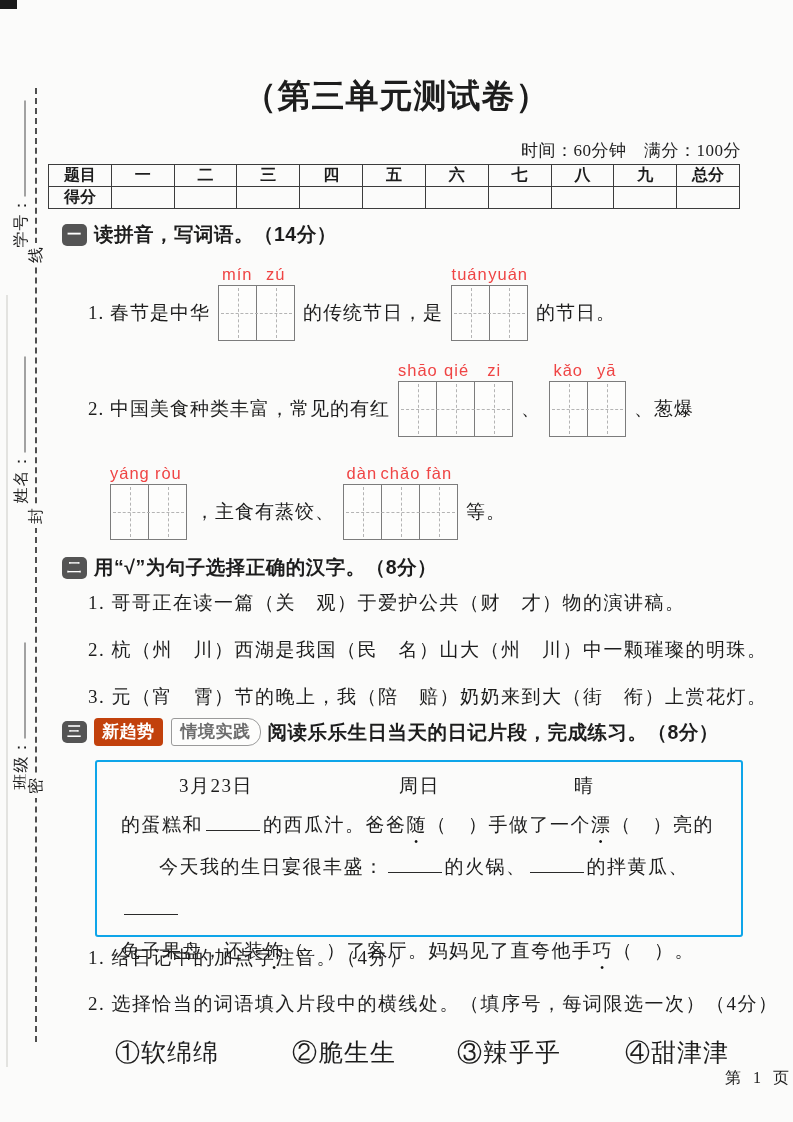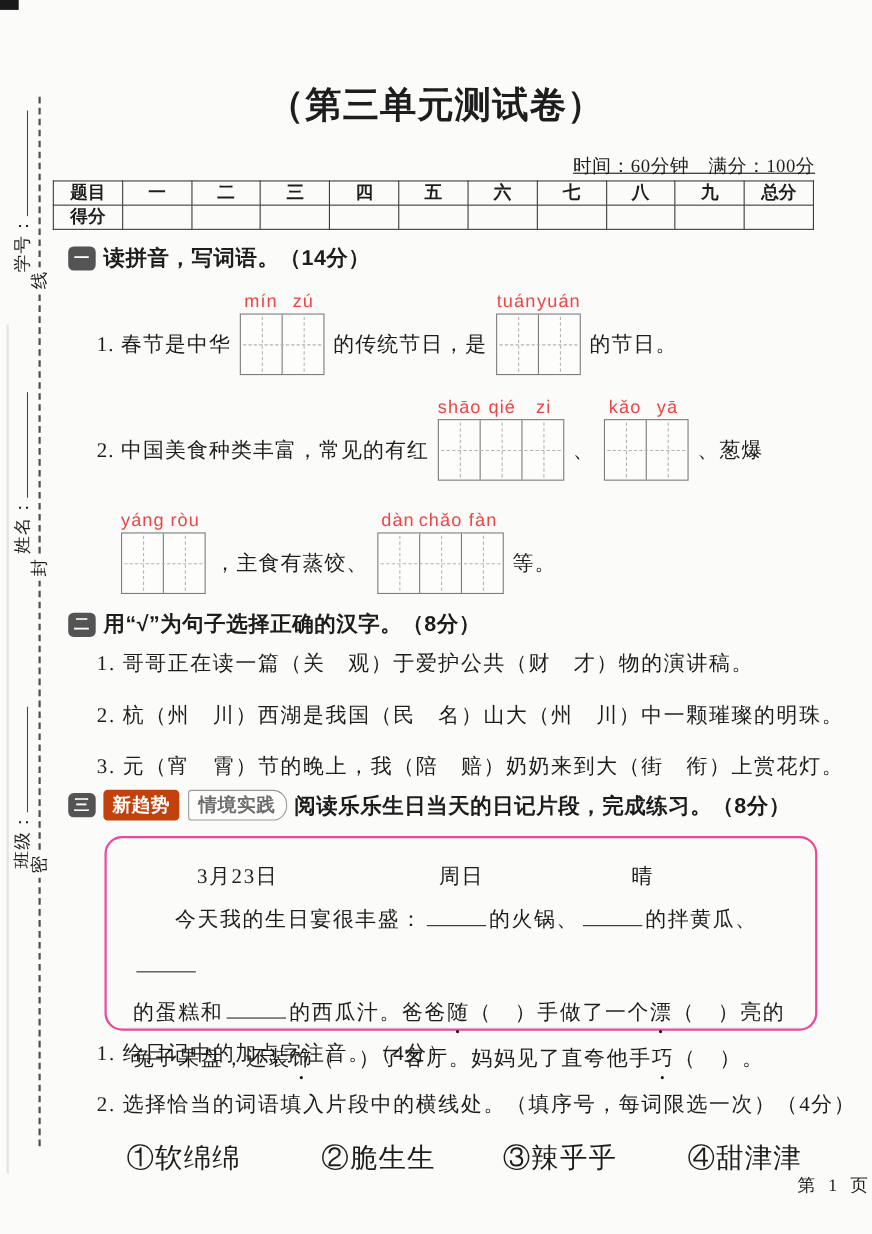--- a/index.html
+++ b/index.html
@@ -12,21 +12,21 @@
   .vgroup{position:absolute;left:21px;transform:translate(-50%,-50%) rotate(-90deg);white-space:nowrap;
           font-size:16px;display:flex;align-items:baseline;letter-spacing:1px;}
   .sline{display:inline-block;width:96px;height:12px;border-bottom:1.5px solid #4a4a4a;}
   .vchar{position:absolute;left:36px;transform:translate(-50%,-50%) rotate(-90deg);font-size:16px;
          background:#fbfbfa;padding:0 4px;letter-spacing:0;}
   
   h1{position:absolute;top:16px;left:0;right:0;margin:0;text-align:center;
      font:700 46px/1.15 "Liberation Serif",serif;letter-spacing:1px;}
   h2{position:absolute;top:78px;left:0;right:0;margin:0;text-align:center;
      font:700 33px/1.15 "Liberation Serif",serif;letter-spacing:1px;}
-  .meta{position:absolute;top:139px;right:52px;font-size:17px;letter-spacing:0.5px;text-decoration:underline;}
+  .meta{position:absolute;top:139px;right:52px;font-size:17px;letter-spacing:0.5px;}
   
   table.score{position:absolute;left:48px;top:164px;width:692px;border-collapse:collapse;
      table-layout:fixed;font-size:16px;font-weight:700;}
   table.score td{border:1.5px solid #3c3c3c;text-align:center;height:19px;padding:0;}
   
   .sechead{position:absolute;left:62px;display:flex;align-items:center;gap:7px;white-space:nowrap;
      font-family:"Liberation Sans",sans-serif;font-weight:700;font-size:19.5px;letter-spacing:0.5px;}
   .secicon{display:inline-flex;width:25px;height:22px;background:#545454;color:#fff;border-radius:5px;
      align-items:center;justify-content:center;font-size:14px;flex:none;}
   .badge1{background:#c2410c;color:#fff;font-size:17px;padding:2px 8px 3px;border-radius:4px;}
@@ -41,21 +41,21 @@
   .pylabel span{flex:1;text-align:center;}
   .wgrid{display:flex;position:relative;border:1.2px solid #7c7c7c;background:#fdfdfc;}
   .wcell{width:37px;height:54px;border-right:1.2px solid #7c7c7c;position:relative;}
   .wcell:last-child{border-right:none;}
   .wcell::after{content:"";position:absolute;left:50%;top:2px;bottom:2px;border-left:1px dashed #b4b4b4;}
   .wgrid::after{content:"";position:absolute;left:2px;right:2px;top:50%;border-top:1px dashed #b4b4b4;}
   
   .bodyline{position:absolute;left:88px;white-space:nowrap;font-size:19px;letter-spacing:1.5px;}
   
   .diary{position:absolute;left:95px;top:760px;width:648px;height:177px;box-sizing:border-box;
-     border:2px solid #ec4899;border-radius:16px;padding:18px 20px 8px 24px;
+     border:2px solid #0ea5e9;border-radius:3px;padding:6px 20px 8px 24px;
      font-size:19px;letter-spacing:1.5px;}
   .diary-head{display:flex;line-height:36px;}
   .diary-head span:nth-child(1){margin-left:58px;}
   .diary-head span:nth-child(2){margin-left:146px;}
   .diary-head span:nth-child(3){margin-left:134px;}
   .diary-line{line-height:42px;}
   .indent{text-indent:2em;}
   .blank{display:inline-block;width:54px;height:14px;border-bottom:1.5px solid #2a2a2a;margin:0 3px;}
   .dc{position:relative;}
   .dc::after{content:"•";position:absolute;left:50%;bottom:-13px;transform:translateX(-50%);
@@ -227,22 +227,22 @@
     <span>阅读乐乐生日当天的日记片段，完成练习。</span>
       <span style="margin-left:-7px">（8分）</span>
   </div>
 
   <div class="diary">
     <div class="diary-head">
         <span>3月23日</span>
         <span>周日</span>
         <span>晴</span>
       </div>
+    <div class="diary-line"><span>的蛋糕和</span><span class="blank"></span><span>的西瓜汁。爸爸</span><span class="dc">随</span><span>（　）手做了一个</span><span class="dc">漂</span><span>（　）亮的</span></div>
     <div class="diary-line indent"><span>今天我的生日宴很丰盛：</span><span class="blank"></span><span>的火锅、</span><span class="blank"></span><span>的拌黄瓜、</span><span class="blank"></span></div>
-    <div class="diary-line"><span>的蛋糕和</span><span class="blank"></span><span>的西瓜汁。爸爸</span><span class="dc">随</span><span>（　）手做了一个</span><span class="dc">漂</span><span>（　）亮的</span></div>
     <div class="diary-line"><span>兔子果盘，还装</span><span class="dc">饰</span><span>（　）了客厅。妈妈见了直夸他手</span><span class="dc">巧</span><span>（　）。</span></div>
   </div>
 
   <div class="bodyline" style="top:945px">1. 给日记中的加点字注音。（4分）</div>
   <div class="bodyline" style="top:991px">2. 选择恰当的词语填入片段中的横线处。（填序号，每词限选一次）（4分）</div>
   <div class="opts">
       <span>①软绵绵</span>
       <span>②脆生生</span>
       <span>③辣乎乎</span>
       <span>④甜津津</span>

